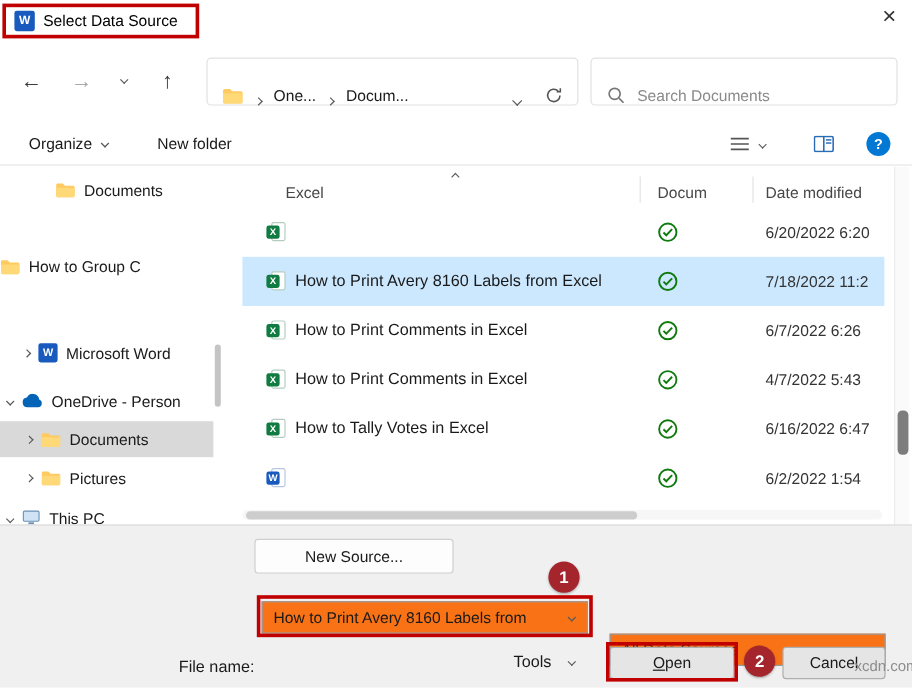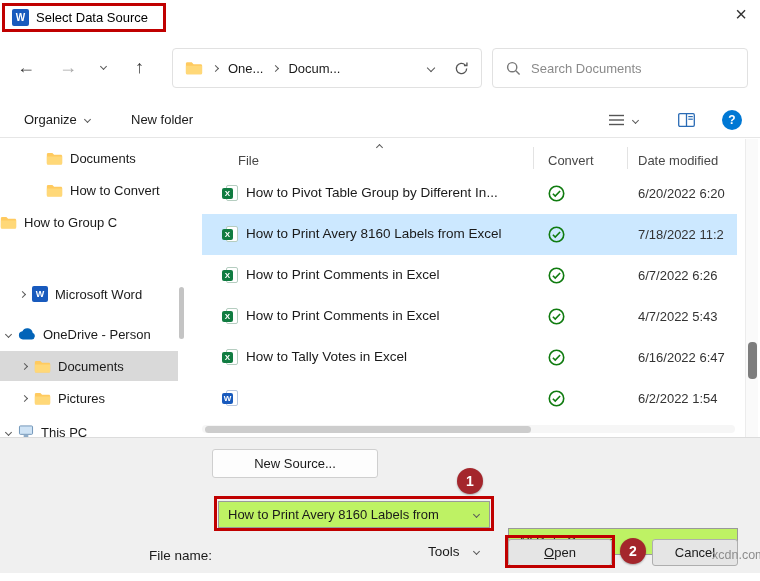--- a/index.html
+++ b/index.html
@@ -12,21 +12,21 @@
   .chev.d { transform:rotate(45deg); }
   .chev.r { transform:rotate(-45deg); }
   .chev.u { transform:rotate(-135deg); }
   .chev.sm { width:5px; height:5px; }
   .ann { position:absolute; border:3px solid #c00000; pointer-events:none; }
   .badge { position:absolute; width:26px; height:26px; border-radius:50%; background:#a4262c;
            color:#fff; font-size:14px; font-weight:bold; display:flex; align-items:center;
            justify-content:center; box-shadow:0 1px 2px rgba(0,0,0,.3); }
   .navglyph { font-size:18px; color:#3b3b3b; line-height:22px; }
   .box40 { border:1px solid #e1e1e1; border-radius:4px; background:#fff;
-           display:flex; align-items:center; }
+           display:flex; align-items:flex-end; }
   .titem { position:absolute; left:0; width:178px; height:30px; display:flex;
            align-items:center; gap:7px; white-space:nowrap; overflow:hidden; font-size:13px; }
   .titem.sel { background:#d9d9d9; }
   .appicon { width:17px; height:17px; background:#185abd; color:#fff; border-radius:2px;
              font-size:10px; font-weight:bold; display:flex; align-items:center; justify-content:center; }
   .fileicon { position:relative; width:17px; height:17px; }
   .fileicon .page { position:absolute; left:4px; top:0; width:12px; height:16px; background:#fff;
                     border:1px solid #b5cdc0; border-radius:2px; }
   .fileicon .tag { position:absolute; left:0; top:3px; width:11px; height:11px; border-radius:2px;
                    color:#fff; font-size:8px; font-weight:bold; display:flex; align-items:center;
@@ -36,21 +36,21 @@
   .fileicon.wd .page { border-color:#b9c8e0; }
   .frow { position:absolute; left:2px; width:535px; height:41px; }
   .frow.sel { background:#cce8ff; }
   .fico { position:absolute; left:20px; top:12px; }
   .fname { position:absolute; left:44px; top:12px; font-size:13.5px; white-space:nowrap; }
   .fstat { position:absolute; left:346px; top:12px; }
   .fdate { position:absolute; left:436px; top:13px; font-size:13px; color:#333; white-space:nowrap; }
   .colhdr { position:absolute; top:14px; font-size:13px; color:#474747; }
   .btn { display:flex; align-items:center; justify-content:center; background:#e5e5e5;
          border:1px solid #aeaeae; border-radius:3px; font-size:13px; color:#1a1a1a; }
-  .combo { background:#bef264; border:1px solid #999; display:flex; align-items:center;
+  .combo { background:#f97316; border:1px solid #999; display:flex; align-items:center;
            padding:0 24px 0 9px; font-size:13px; position:relative; }
   .combo .chev { position:absolute; right:10px; top:10px; }
   .u { text-decoration:underline; }
   input.search { border:none; outline:none; background:transparent; font-family:"Liberation Sans",sans-serif;
                  font-size:13px; width:170px; color:#333; }
   input.search::placeholder { color:#8a8a8a; }
   .helpbtn { width:20px; height:20px; border-radius:50%; background:#0078d4; color:#fff;
              font-size:12px; font-weight:bold; display:flex; align-items:center; justify-content:center; }
   .watermark { color:#8d8d8d; font-size:12.5px; white-space:nowrap; }
 </style>
@@ -131,27 +131,20 @@
   <div class="abs" style="left:0;top:139px;width:760px;height:298px;">
 
     <div class="abs" style="left:0;top:0;width:178px;height:348px;overflow:hidden;">
       <div class="titem" style="top:4px;padding-left:46px;">
         <svg width="17" height="13" viewBox="0 0 20 15">
             <path d="M1 2.5C1 1.7 1.7 1 2.5 1h5l2 2.2h8c.8 0 1.5.7 1.5 1.5v8.3c0 .8-.7 1.5-1.5 1.5h-15C1.7 14.5 1 13.8 1 13z" fill="#ffca5f"></path>
             <path d="M1 5h18v8c0 .8-.7 1.5-1.5 1.5h-15C1.7 14.5 1 13.8 1 13z" fill="#ffd878"></path>
           </svg>
         <span>Documents</span>
       </div>
-      <div class="titem" style="top:36px;padding-left:46px;">
-        <svg width="17" height="13" viewBox="0 0 20 15">
-            <path d="M1 2.5C1 1.7 1.7 1 2.5 1h5l2 2.2h8c.8 0 1.5.7 1.5 1.5v8.3c0 .8-.7 1.5-1.5 1.5h-15C1.7 14.5 1 13.8 1 13z" fill="#ffca5f"></path>
-            <path d="M1 5h18v8c0 .8-.7 1.5-1.5 1.5h-15C1.7 14.5 1 13.8 1 13z" fill="#ffd878"></path>
-          </svg>
-        <span>How to Convert</span>
-      </div>
       <div class="titem" style="top:68px;">
         <svg width="17" height="13" viewBox="0 0 20 15">
             <path d="M1 2.5C1 1.7 1.7 1 2.5 1h5l2 2.2h8c.8 0 1.5.7 1.5 1.5v8.3c0 .8-.7 1.5-1.5 1.5h-15C1.7 14.5 1 13.8 1 13z" fill="#ffca5f"></path>
             <path d="M1 5h18v8c0 .8-.7 1.5-1.5 1.5h-15C1.7 14.5 1 13.8 1 13z" fill="#ffd878"></path>
           </svg>
         <span>How to Group C</span>
       </div>
       <div class="titem" style="top:140px;padding-left:20px;">
         <span class="chev r sm"></span>
         <span class="appicon" style="width:16px;height:16px;font-size:9px;">
@@ -189,32 +182,31 @@
             <rect x="5.5" y="11" width="5" height="1.6" fill="#6b90b5"></rect>
             <rect x="4" y="13" width="8" height="1.2" fill="#6b90b5"></rect>
           </svg>
         <span>This PC</span>
       </div>
     </div>
     <div class="abs" style="left:179px;top:148px;width:5px;height:52px;background:#c4c4c4;border-radius:3px;"></div>
 
     <div class="abs" style="left:200px;top:0;width:537px;height:298px;">
       <span class="abs chev u sm" style="left:177px;top:6px;"></span>
-      <span class="colhdr" style="left:38px;">File</span>
-      <span class="colhdr" style="left:348px;">Convert</span>
+      <span class="colhdr" style="left:38px;">Excel</span>
+      <span class="colhdr" style="left:348px;">Docum</span>
       <span class="colhdr" style="left:438px;">Date modified</span>
       <div class="abs" style="left:333px;top:8px;width:1px;height:22px;background:#e3e3e3;"></div>
       <div class="abs" style="left:427px;top:8px;width:1px;height:22px;background:#e3e3e3;"></div>
 
       <div class="frow" style="top:34px;">
         <span class="fico fileicon">
             <span class="page"></span>
             <span class="tag xl">X</span>
           </span>
-        <span class="fname">How to Pivot Table Group by Different In...</span>
         <span class="fstat"><svg width="17" height="17" viewBox="0 0 16 16">
               <circle cx="8" cy="8" r="6.8" fill="none" stroke="#0f7b0f" stroke-width="1.5"></circle>
               <path d="M4.6 8.2l2.2 2.2 4.6-4.8" fill="none" stroke="#0f7b0f" stroke-width="1.5"></path>
             </svg></span>
         <span class="fdate">6/20/2022 6:20</span>
       </div>
       <div class="frow sel" style="top:75px;">
         <span class="fico fileicon">
             <span class="page"></span>
             <span class="tag xl">X</span>

